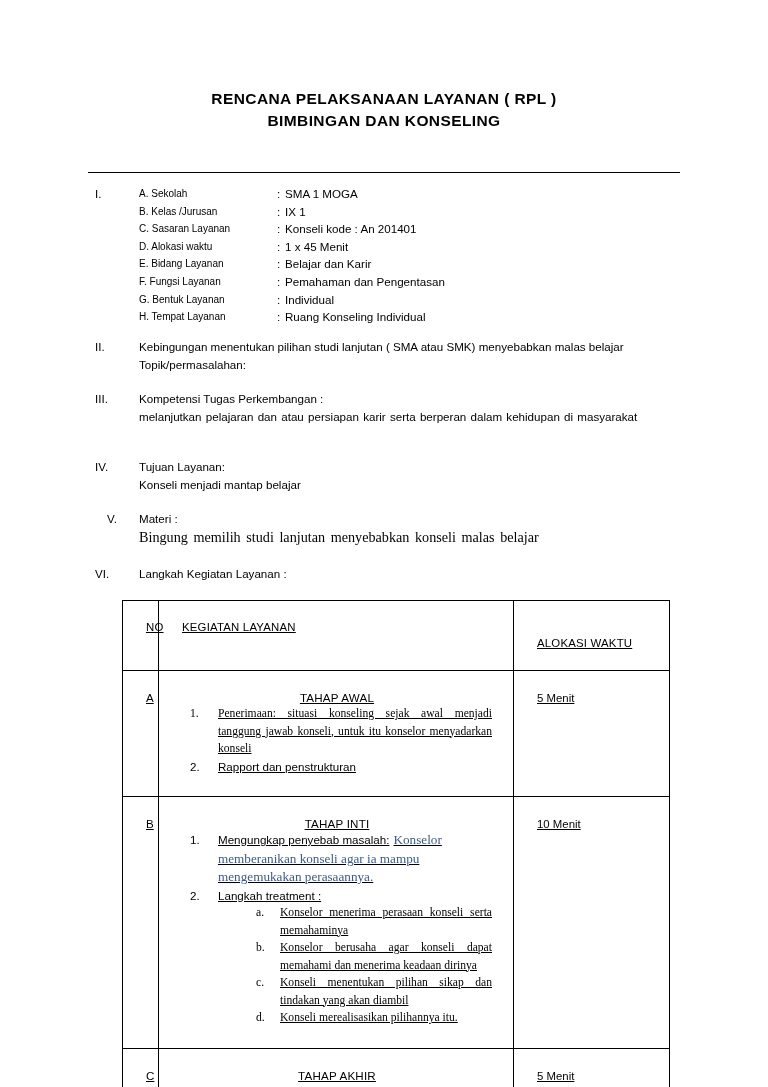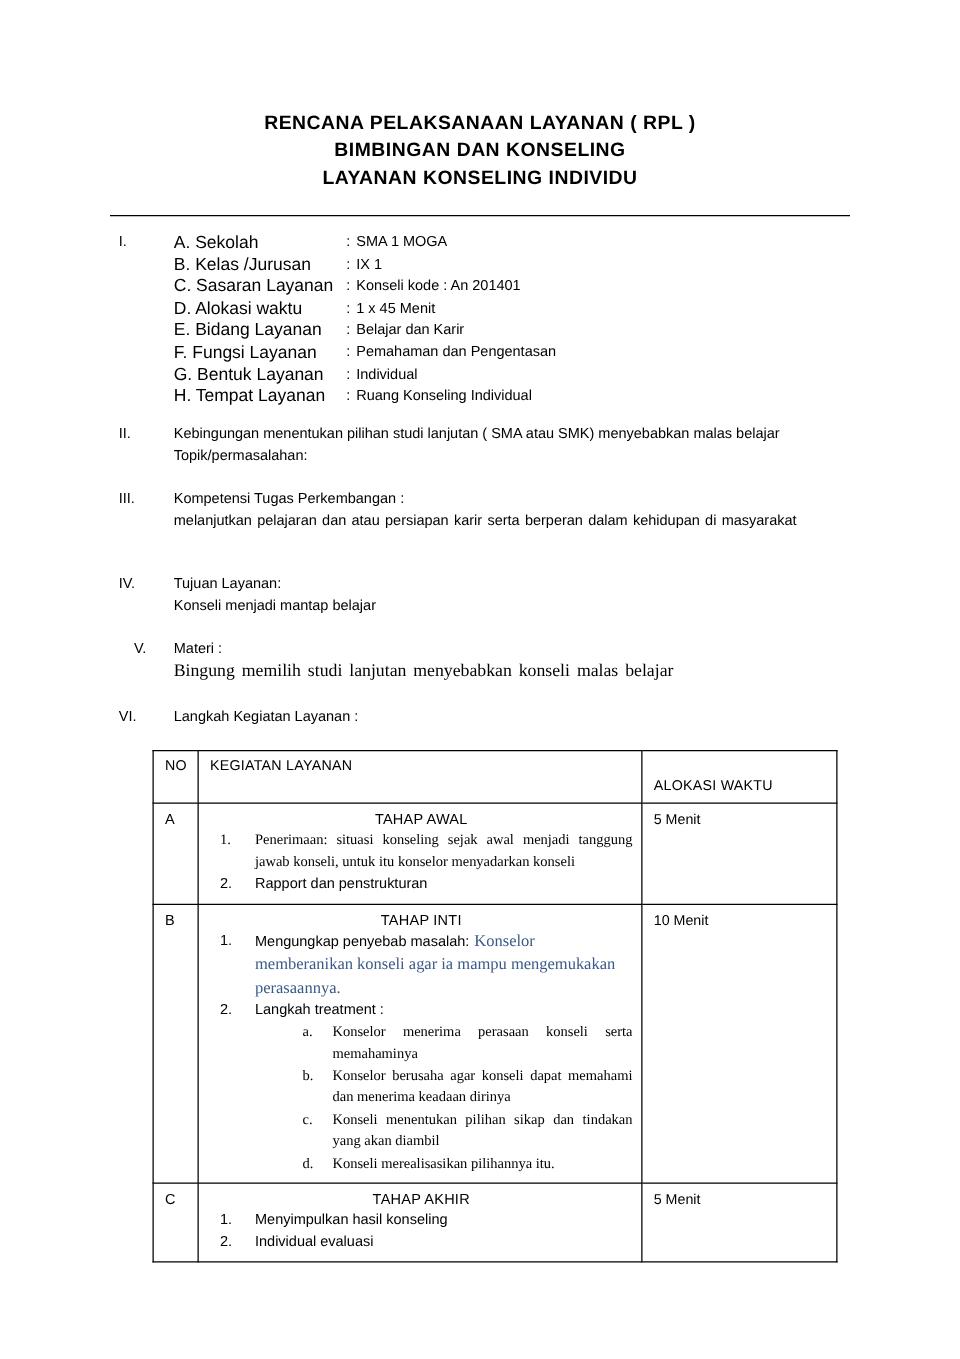--- a/index.html
+++ b/index.html
@@ -75,21 +75,21 @@
     width: 560px;
   }
   .ident-row {
     position: relative;
     height: 17.6px;
     white-space: nowrap;
   }
   .ident-label {
     position: absolute;
     left: 44px;
-    font-size: 14px;
+    font-size: 10px;
   }
   .ident-colon {
     position: absolute;
     left: 182px;
     font-size: 11.6px;
   }
   .ident-value {
     position: absolute;
     left: 190px;
     font-size: 11.6px;
@@ -120,23 +120,24 @@
     position: absolute;
     left: 122px;
     top: 600px;
     width: 547px;
     border-collapse: collapse;
     table-layout: fixed;
   }
   .tbl td, .tbl th {
     border: 1.2px solid #000;
     vertical-align: top;
-    padding: 0;
+    padding: 14px;
     font-weight: normal;
     text-align: left;
+    text-decoration: underline;
   }
   .col-no    { width: 36px; }
   .col-act   { width: 355px; }
   .col-time  { width: 156px; margin-top: 20px; }
 
   .cell-pad { padding: 6px 7px 7px 9px; }
   .cell-pad-no { padding: 6px 4px 7px 9px; }
 
   .hdr-txt {
     font-size: 11.4px;
@@ -211,21 +212,20 @@
   .tight { word-spacing: 1px; }
 </style>
 </head>
 <body>
 
 <div class="page">
 
   <div class="title-block">
     <div class="title-line">RENCANA PELAKSANAAN LAYANAN ( RPL )</div>
     <div class="title-line">BIMBINGAN DAN KONSELING</div>
-    <div class="title-line">LAYANAN KONSELING INDIVIDU</div>
   </div>
   <div class="title-rule"></div>
 
   <div class="section" id="section-one">
     <div class="roman">I.</div>
 
     <div class="ident-row">
       <span class="ident-label">A. Sekolah</span>
       <span class="ident-colon">:</span>
       <span class="ident-value">SMA  1 MOGA</span>

